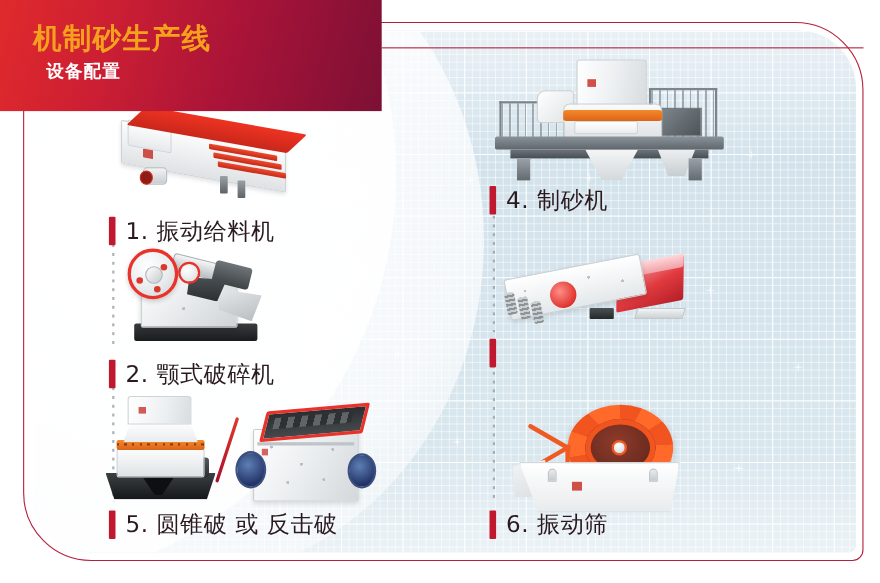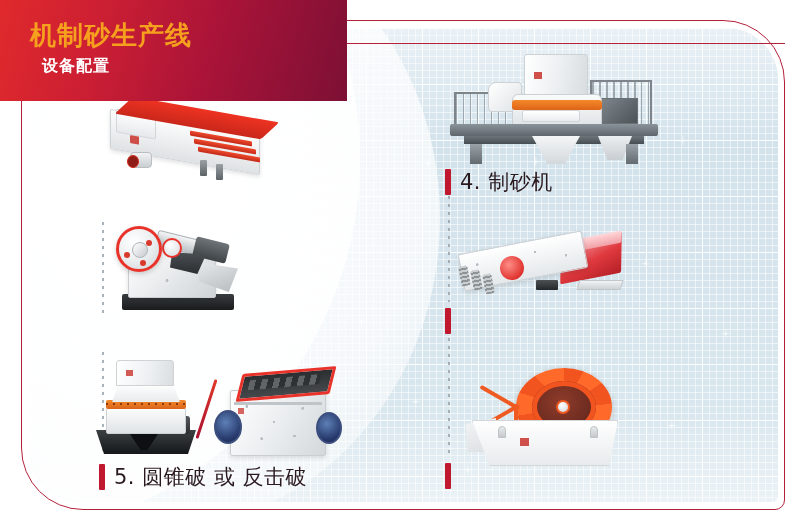--- a/index.html
+++ b/index.html
@@ -592,38 +592,47 @@
     <div class="wh-spoke" style="transform:rotate(60deg);"></div>
     <div class="wh-spoke" style="transform:rotate(120deg);"></div>
     <div class="wh-hub"></div>
     <div class="wh-tank-l"></div>
     <div class="wh-tank"></div>
     <div class="wh-logo"></div>
     <div class="wh-knob" style="left:30px;top:58px;"></div>
     <div class="wh-knob" style="left:122px;top:58px;"></div>
   </div>
 
-
+  <div class="label" style="left:99px;top:196px;">
+    <span class="bar"></span>
+    <span class="txt">1. 振动给料机</span>
+  </div>
+
+  <div class="label" style="left:99px;top:326px;">
+    <span class="bar"></span>
+    <span class="txt">2. 颚式破碎机</span>
+  </div>
 
   <div class="label" style="left:99px;top:463px;">
     <span class="bar"></span>
     <span class="txt">5. 圆锥破 或 反击破</span>
   </div>
 
   <div class="label" style="left:445px;top:168px;">
     <span class="bar"></span>
     <span class="txt">4. 制砂机</span>
   </div>
 
   <div class="label" style="left:445px;top:308px;">
     <span class="bar"></span>
   </div>
 
   <div class="label" style="left:445px;top:463px;">
     <span class="bar"></span>
+    <span class="txt">6. 振动筛</span>
   </div>
 
   <div class="banner-rule"></div>
   <div class="banner">
     <div class="t1">机制砂生产线</div>
     <div class="t2">设备配置</div>
   </div>
 
 </div>
 

